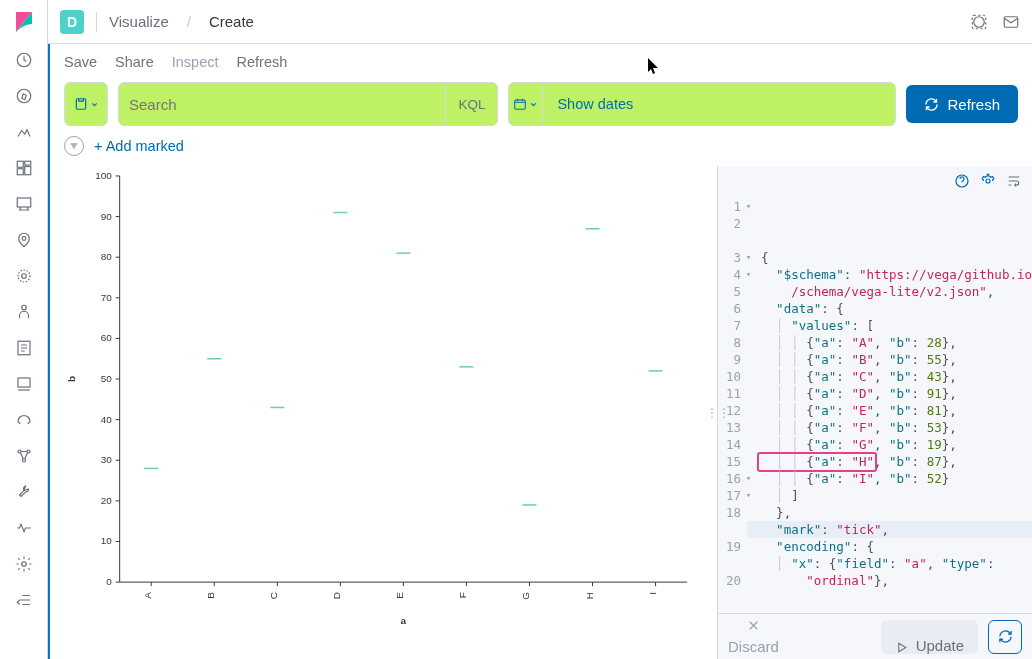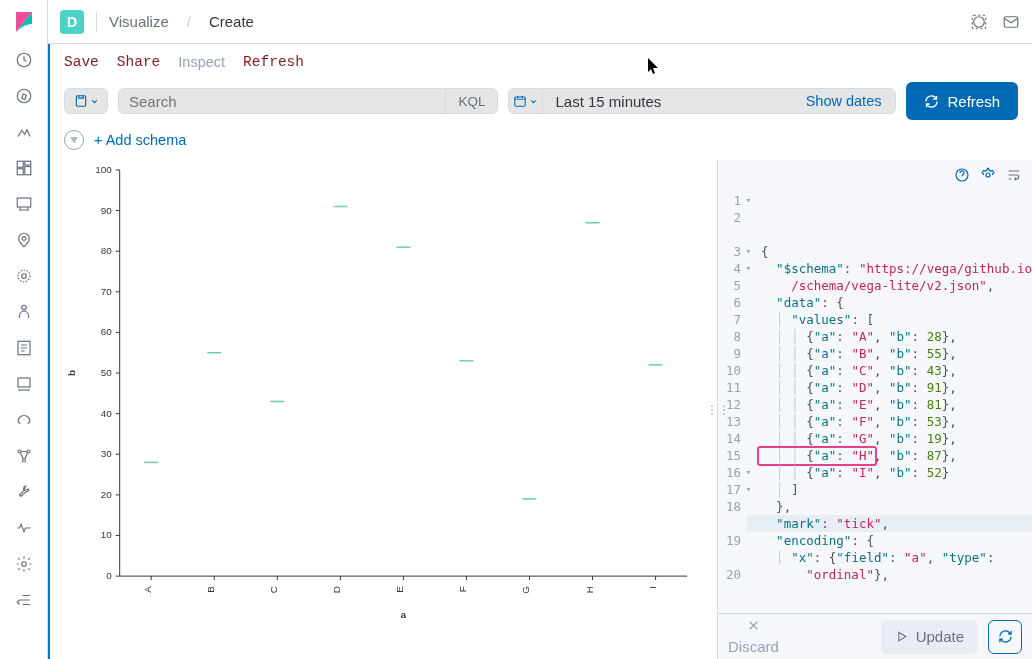--- a/index.html
+++ b/index.html
@@ -12,24 +12,24 @@
   .main { flex: 1; display: flex; flex-direction: column; overflow: hidden; }
   .topbar { height: 44px; border-bottom: 1px solid #d3dae6; display: flex; align-items: center; padding: 0 12px; gap: 12px; }
   .badge-d { width: 24px; height: 24px; background: #4dd2ca; color: #fff; font-weight: 600; border-radius: 4px; display: flex; align-items: center; justify-content: center; font-size: 14px; }
   .topbar .sep { width: 1px; height: 20px; background: #d3dae6; }
   .breadcrumb { display: flex; gap: 18px; color: #69707d; font-size: 15px; }
   .breadcrumb .current { color: #343741; font-weight: 500; }
   .topbar .right { margin-left: auto; display: flex; gap: 14px; color: #69707d; }
   .topbar .right .ticon { width: 18px; height: 18px; cursor: pointer; }
   .content { flex: 1; border-left: 2px solid #0077cc; display: flex; flex-direction: column; overflow: hidden; }
   .menubar { display: flex; gap: 18px; padding: 10px 14px 6px; font-size: 14.5px; }
-  .menubar .mlink { color: #7f1d1d; cursor: pointer; font-family: Liberation Mono, monospace; }
+  .menubar .mlink { color: #737373; cursor: pointer; }
   .menubar .mdisabled { color: #98a2b3; }
   .queryrow { display: flex; gap: 10px; padding: 6px 14px; align-items: center; }
-  .qbox { border: 1px solid #d3dae6; border-radius: 6px; height: 26px; display: flex; align-items: center; background: #e5e5e5; }
+  .qbox { border: 1px solid #d3dae6; border-radius: 6px; height: 44px; display: flex; align-items: center; background: #bef264; }
   .qbox.small { width: 44px; justify-content: center; color: #006bb4; gap: 2px; }
   .qbox.search { flex: 1; }
   .qbox.search input { flex: 1; border: none; background: transparent; padding: 0 10px; font-size: 15px; color: #343741; outline: none; }
   .qbox.search .kql { padding: 0 12px; color: #69707d; font-size: 13.5px; border-left: 1px solid #d3dae6; height: 100%; display: flex; align-items: center; }
   .datebox { flex: 1.02; display: flex; align-items: center; }
   .datebox .cal { width: 34px; height: 100%; display: flex; align-items: center; justify-content: center; color: #006bb4; border-right: 1px solid #d3dae6; gap: 2px; }
   .datebox .dtext { padding: 0 12px; flex: 1; font-size: 15px; }
   .datebox .showdates { padding: 0 14px; color: #006bb4; font-size: 14.5px; cursor: pointer; }
   .refreshbtn { height: 38px; background: #006bb4; color: #fff; border: none; border-radius: 6px; padding: 0 18px; font-size: 15px; display: flex; align-items: center; gap: 8px; cursor: pointer; }
   .filterrow { display: flex; align-items: center; gap: 10px; padding: 4px 14px 10px; }
@@ -55,21 +55,21 @@
   .code .line.bg-cur { background: #e8eef5; }
   .code .hl { position: absolute; border: 2px solid #e83e8c; border-radius: 3px; left: 10px; top: 254px; width: 120px; height: 20px; pointer-events: none; }
   .tok-key { color: #0b7285; }
   .tok-str { color: #c2255c; }
   .tok-num { color: #4d7c0f; }
   .tok-punc { color: #495057; }
   .tok-guide { color: #c5ccd6; }
   .edfooter { height: 46px; border-top: 1px solid #d3dae6; display: flex; align-items: center; gap: 10px; padding: 0 10px; background:#f5f7fa;}
   .edfooter .discard { color: #98a2b3; display: flex; align-items: center; gap: 6px; cursor: pointer; font-size:15px;flex-direction:column;}
   .edfooter .spacer { flex: 1; }
-  .edfooter .update { background: #e9edf3; color: #69707d; border: none; border-radius: 6px; height: 34px; padding: 0 14px; display: flex; align-items: center; gap: 8px; font-size: 15px; cursor: pointer; }
+  .edfooter .update { background: #e9edf3; color: #69707d; border: none; border-radius: 6px; height: 34px; padding: 0 14px; display: flex; align-items: flex-end; gap: 8px; font-size: 15px; cursor: pointer; }
   .edfooter .reload { width: 34px; height: 34px; border: 1px solid #006bb4; border-radius: 6px; display: flex; align-items: center; justify-content: center; color: #006bb4; cursor: pointer; }
   .cursor-arrow { position: absolute; left: 648px; top: 58px; width: 12px; height: 18px; pointer-events: none; }
 </style>
 </head>
 <body>
 
 <div class="app">
   <div class="iconbar">
     <svg class="logo" viewBox="0 0 24 24">
         <path d="M4 2 L20 2 L4 22 Z" fill="#f04e98"></path>
@@ -219,39 +219,38 @@
         <div class="qbox datebox">
           <div class="cal">
             <svg width="14" height="14" viewBox="0 0 24 24" fill="none" stroke="currentColor" stroke-width="1.8">
                 <rect x="3" y="5" width="18" height="16" rx="2"></rect>
                 <path d="M3 9h18M8 3v4M16 3v4"></path>
               </svg>
             <svg width="9" height="9" viewBox="0 0 24 24" fill="none" stroke="currentColor" stroke-width="3">
                 <path d="M6 9l6 6 6-6"></path>
               </svg>
           </div>
-          <div class="dtext">Last 15 minutes</div>
           <div class="showdates">Show dates</div>
         </div>
         <button class="refreshbtn">
           <svg width="15" height="15" viewBox="0 0 24 24" fill="none" stroke="currentColor" stroke-width="2.2">
               <path d="M3 12a9 9 0 019-9 9 9 0 018 5M21 12a9 9 0 01-9 9 9 9 0 01-8-5"></path>
               <path d="M20 3v5h-5M4 21v-5h5"></path>
             </svg>
           <span>Refresh</span>
         </button>
       </div>
 
       <div class="filterrow">
         <div class="circle">
           <svg width="10" height="10" viewBox="0 0 24 24" fill="none" stroke="currentColor" stroke-width="2.5">
               <path d="M4 7h16M7 12h10M10 17h4"></path>
             </svg>
         </div>
-        <span class="addf">+ Add schema</span>
+        <span class="addf">+ Add marked</span>
       </div>
 
 
       <div class="workspace">
         <div class="chartpanel">
           <svg class="chart-svg" id="chart-svg" viewBox="0 0 670 468">
               <line x1="70" y1="10" x2="70" y2="418" stroke="#343741" stroke-width="1"></line>
               <line x1="70" y1="418" x2="640" y2="418" stroke="#343741" stroke-width="1"></line>
               <line x1="66" y1="418" x2="70" y2="418" stroke="#343741"></line>
               <text x="62" y="421" text-anchor="end" font-size="10" fill="#343741">0</text>

